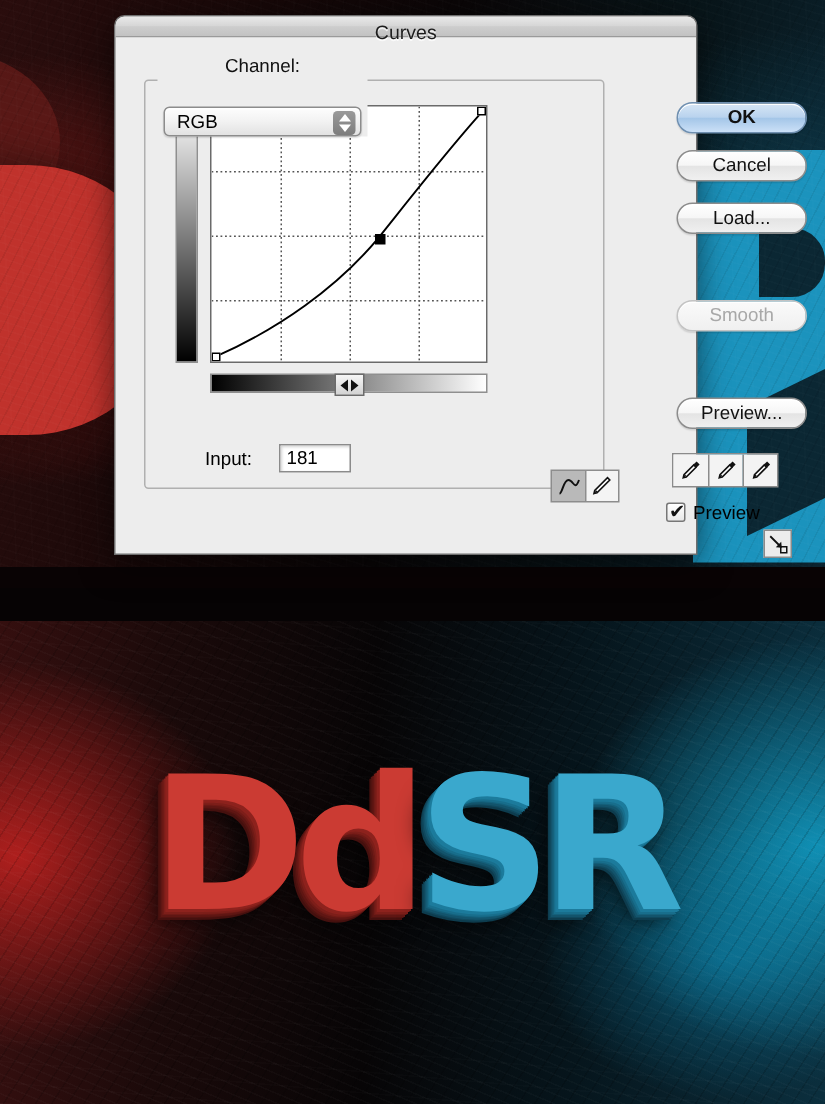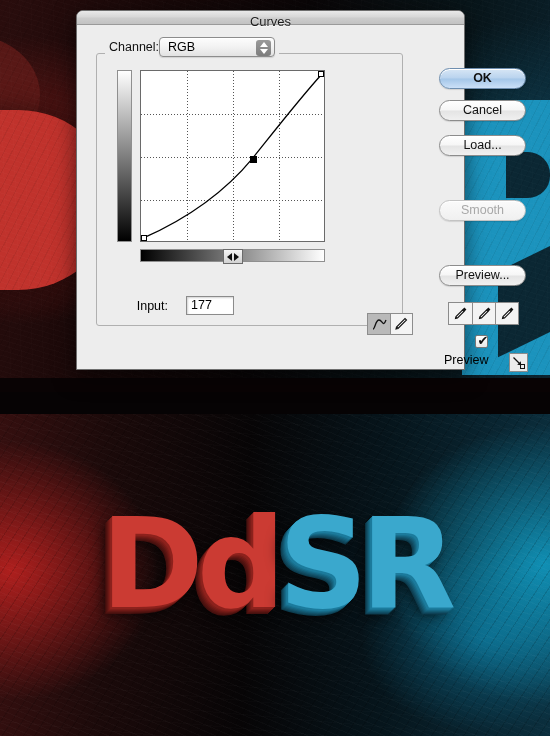--- a/index.html
+++ b/index.html
@@ -146,29 +146,30 @@
 
   
   #curve-group {
     position: absolute; left: 19px; top: 28px;
     width: 307px; height: 273px;
     border: 1px solid #b0b0b0;
     border-radius: 3px;
   }
   #channel-row {
     position: absolute; left: 28px; top: 12px;
-    display: flex; align-items: center; gap: 0;
+    display: flex; align-items: center; gap: 20px;
     background: #ededed;
     padding: 0 4px;
     z-index: 4;
+    flex-direction: column;
   }
   #channel-label { font-size: 12.5px; color: #111; }
   #channel-select {
     position: relative;
-    width: 116px; height: 20px;
+    width: 132px; height: 20px;
     background: linear-gradient(180deg,#fdfdfd 0%,#f2f2f2 50%,#e2e2e2 100%);
     border: 1px solid #8c8c8c;
     border-radius: 4px;
     box-shadow: inset 0 1px 0 #fff, 0 1px 1px rgba(0,0,0,.12);
     display: flex; align-items: center;
     padding-left: 8px;
     font-size: 12.5px;
     cursor: default;
   }
   #channel-stepper {
@@ -268,20 +269,21 @@
     width: 87px; height: 21px;
     margin-bottom: 5px;
     border: 1px solid #8c8c8c;
     border-radius: 11px;
     background: linear-gradient(180deg,#ffffff 0%,#f6f6f6 48%,#e4e4e4 52%,#f0f0f0 100%);
     font-size: 12.5px; color: #111;
     text-align: center; line-height: 19px;
     box-shadow: 0 1px 1px rgba(0,0,0,.12), inset 0 1px 0 #fff;
     cursor: default;
     user-select: none;
+    margin-left: 12px;
   }
   .vbtn.default {
     background: linear-gradient(180deg,#d7e6f5 0%,#b9d3ee 48%,#a4c6e8 52%,#cbe0f7 100%);
     border-color: #6f8fb0;
     font-weight: bold;
   }
   .vbtn.disabled { color: #a8a8a8; background: linear-gradient(180deg,#fafafa,#f0f0f0); border-color: #c3c3c3; }
 
   #btn-ok    { position: absolute; left: 362px; top: 43px; }
   #btn-cancel{ position: absolute; left: 362px; top: 75px; }
@@ -300,21 +302,21 @@
     width: 23px; height: 21px;
     background: #f3f3f3;
     display: flex; align-items: center; justify-content: center;
     cursor: default;
   }
   .eyedrop + .eyedrop { border-left: 1px solid #8b8b8b; }
 
   
   #preview-row {
     position: absolute; left: 367px; top: 310px;
-    display: flex; align-items: flex-end; gap: 5px; flex-direction: column;
+    display: flex; align-items: flex-start; gap: 5px;
   }
   #preview-box {
     width: 13px; height: 13px;
     background: linear-gradient(180deg,#fff,#e8e8e8);
     border: 1px solid #777;
     border-radius: 2px;
     position: relative;
     cursor: pointer;
   }
   #preview-box::after {
@@ -400,21 +402,21 @@
 
       <div id="hgradient">
         <div id="hslider">
           <span class="sl-left"></span>
           <span class="sl-right"></span>
         </div>
       </div>
 
       <div class="io-row" id="io-input">
         <span class="io-label">Input:</span>
-        <div class="io-field">177</div>
+        <div class="io-field">181</div>
       </div>
 
       <div id="tool-toggle">
         <div class="tool-btn sel">
           <svg width="15" height="13" viewBox="0 0 15 13">
             <path d="M1 11 C3 11, 3.5 2, 7 2 C10.5 2, 11 10, 14 2" fill="none" stroke="#111" stroke-width="1.3"></path>
           </svg>
         </div>
         <div class="tool-btn">
           <svg width="15" height="14" viewBox="0 0 15 14">

